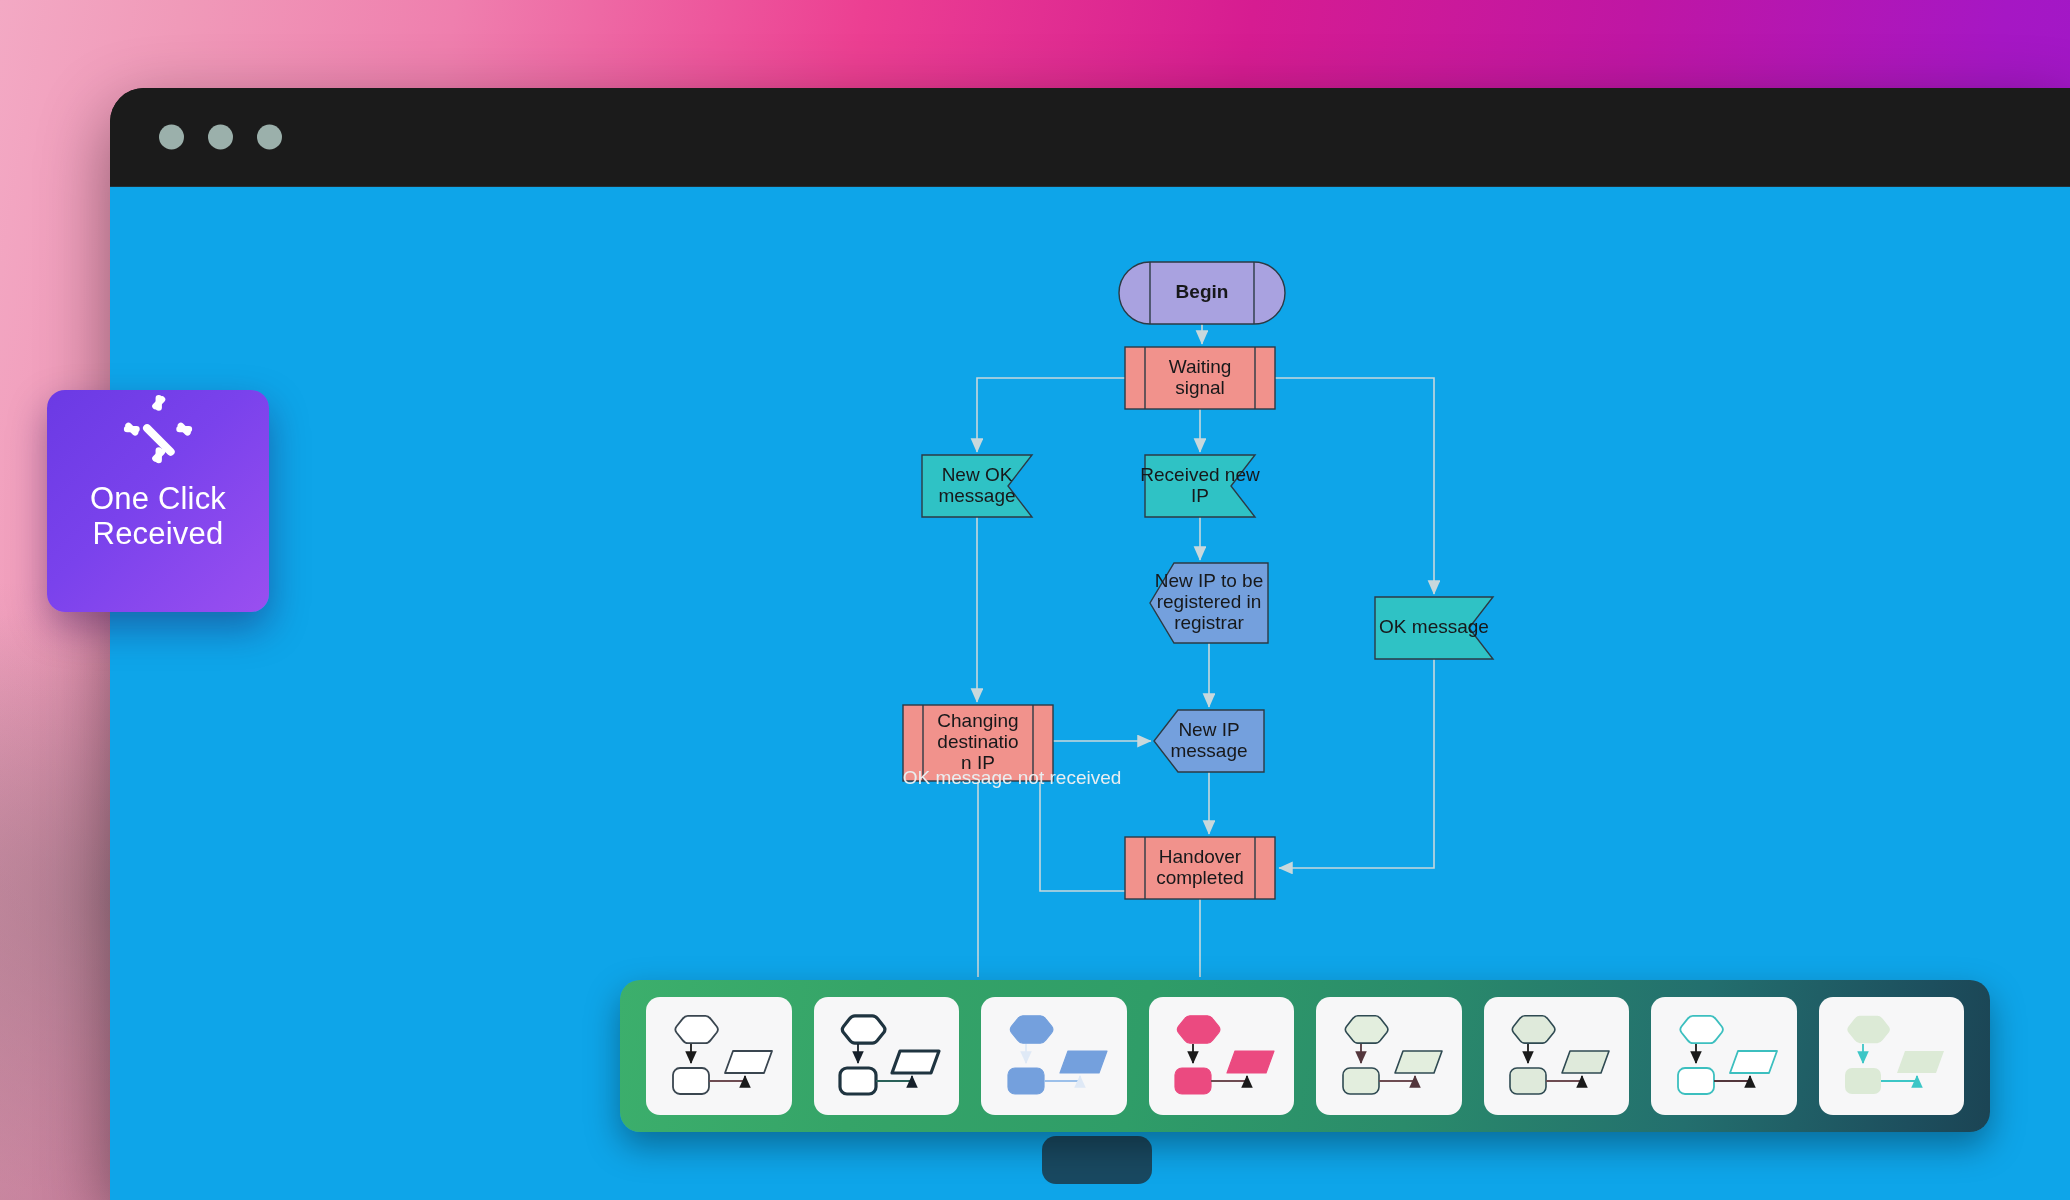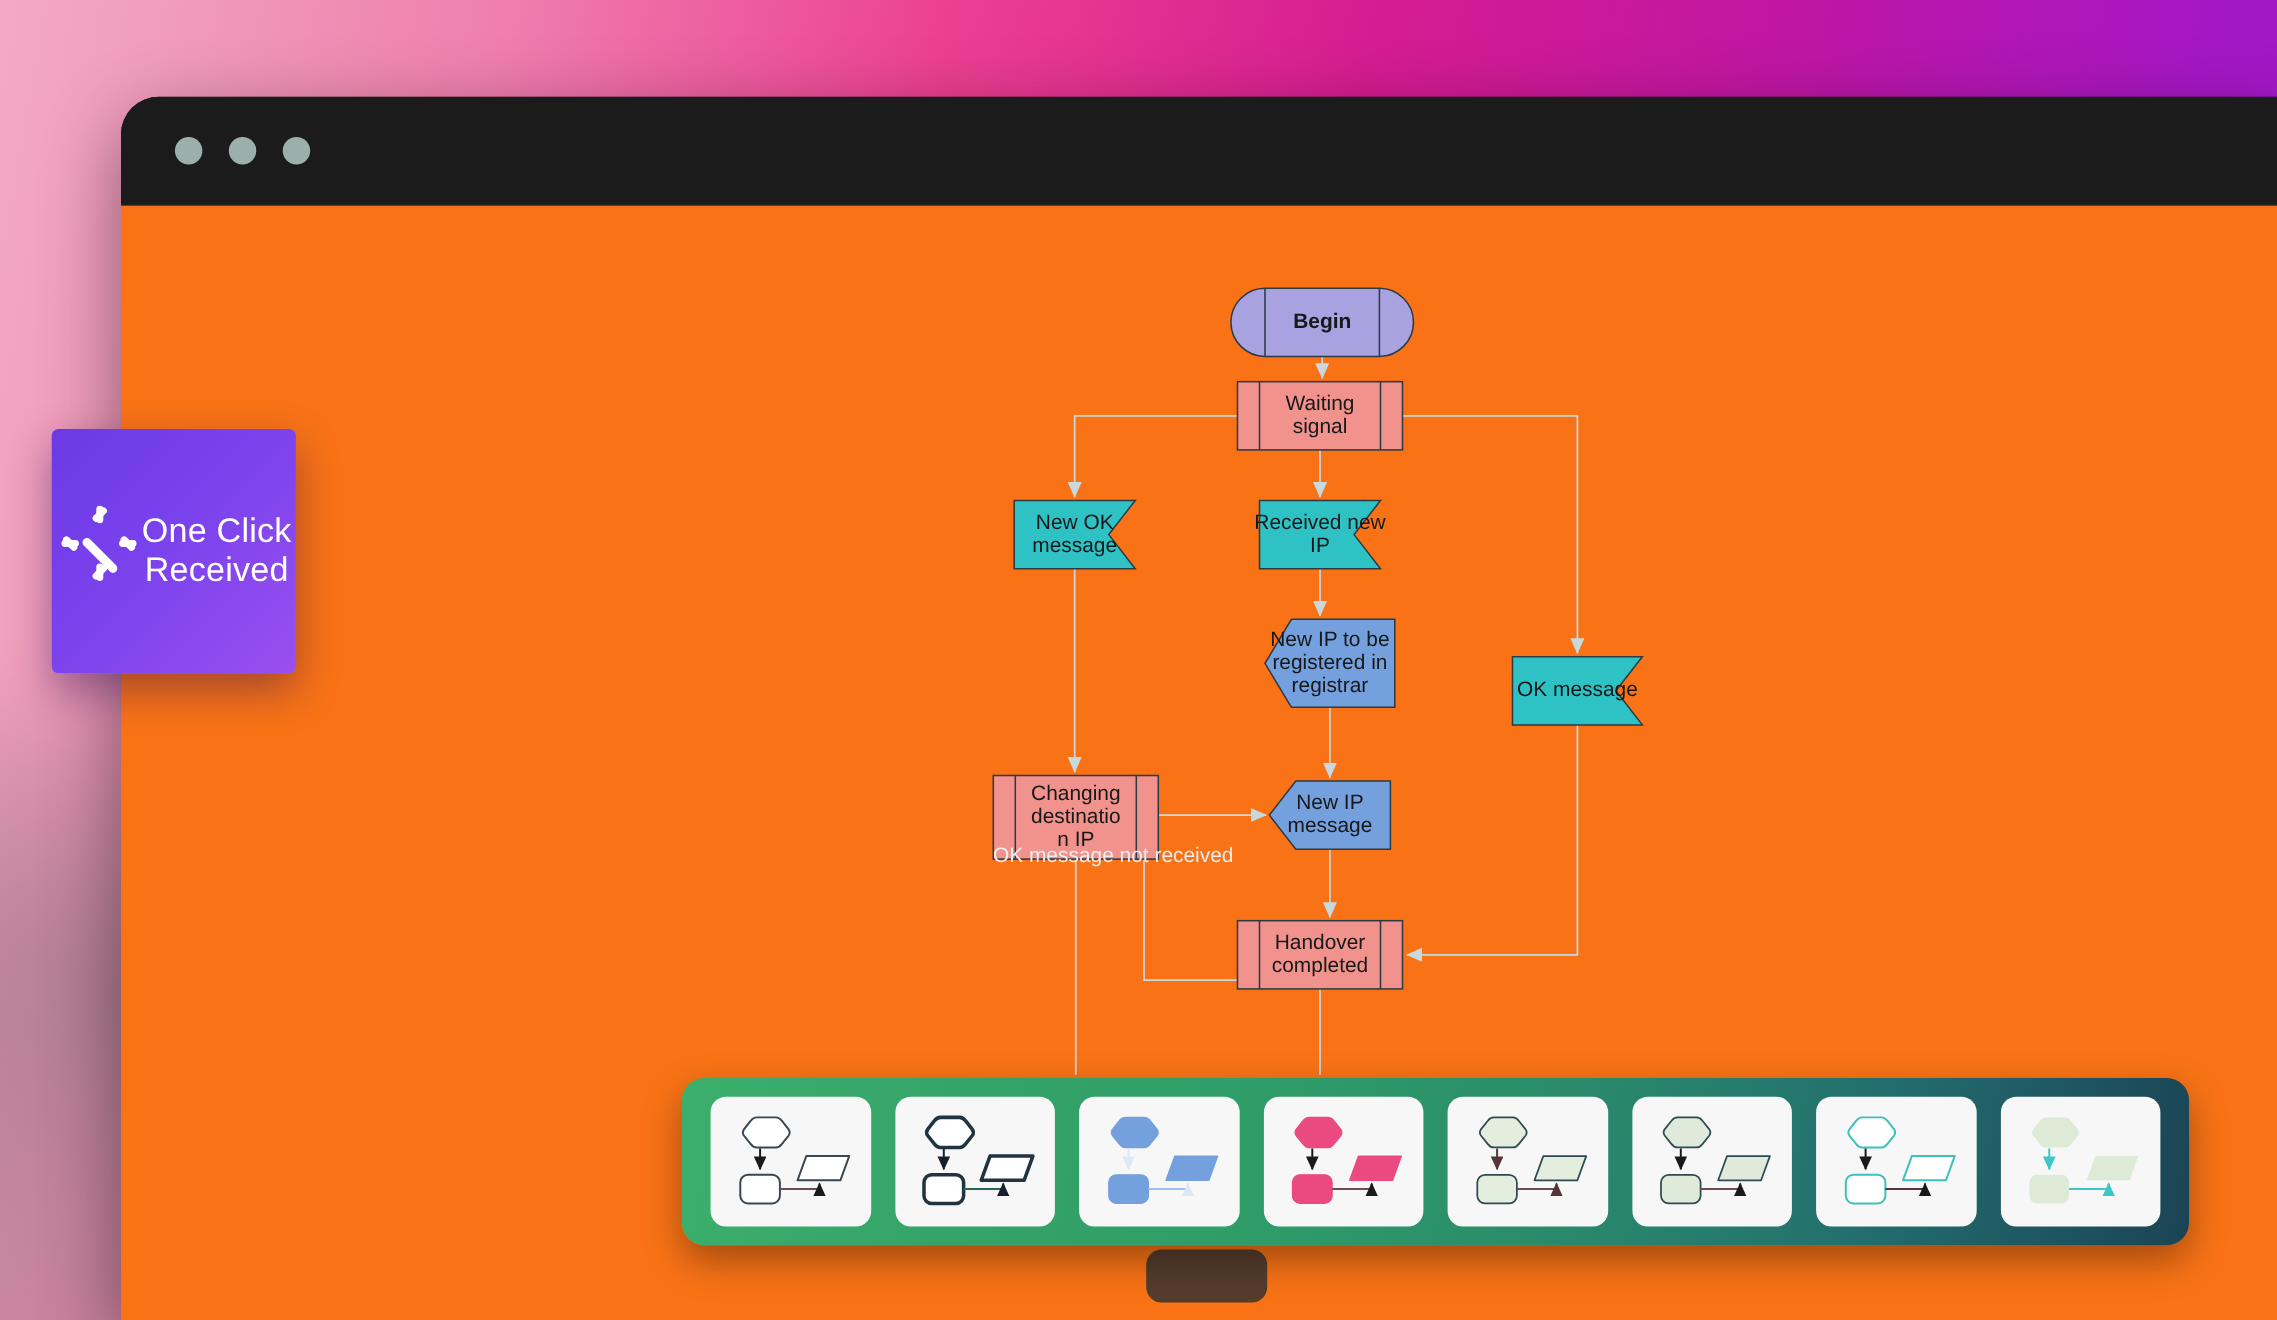--- a/index.html
+++ b/index.html
@@ -70,21 +70,21 @@
   .dot {
     width: 25px; height: 25px;
     border-radius: 50%;
     background: #9bb0ab;
   }
 
   #canvas {
     position: relative;
     width: 100%;
     height: 1013px;
-    background: #f97316;
+    background: #0ea5e9;
   }
 
   #flow-svg {
     position: absolute;
     left: 0; top: 0;
     width: 1960px;
     height: 1013px;
   }
 
   .node-label {
@@ -110,27 +110,27 @@
   .node-shape { stroke: #2c3a44; stroke-width: 1.4; }
   .node-div { stroke: #2c3a44; stroke-width: 1.4; fill: none; }
 
   
   #beautify-badge {
     position: absolute;
     left: 47px;
     top: 390px;
     width: 222px;
     height: 222px;
-    border-radius: 6px;
+    border-radius: 18px;
     background: linear-gradient(135deg, #6b3ae4 0%, #7a42ec 45%, #9a4ff0 100%);
     box-shadow: 0 16px 38px rgba(40,10,80,0.40);
     display: flex;
-    flex-direction: row;
+    flex-direction: column;
     align-items: center;
-    justify-content: center;
+    justify-content: flex-start;
     z-index: 20;
   }
   #beautify-icon { width: 78px; height: 78px; margin-bottom: 14px; }
   #beautify-text {
     color: #ffffff;
     font-size: 31px;
     line-height: 1.12;
     text-align: center;
     letter-spacing: 0.2px;
   }

